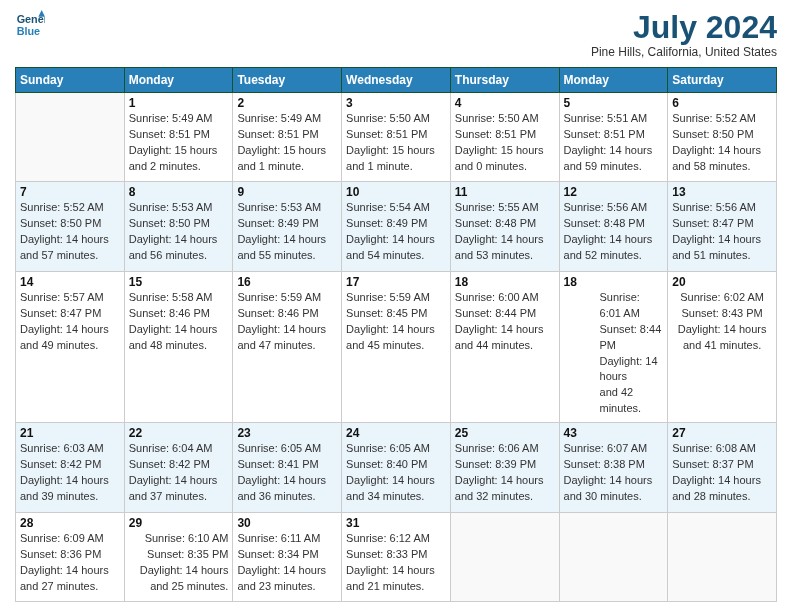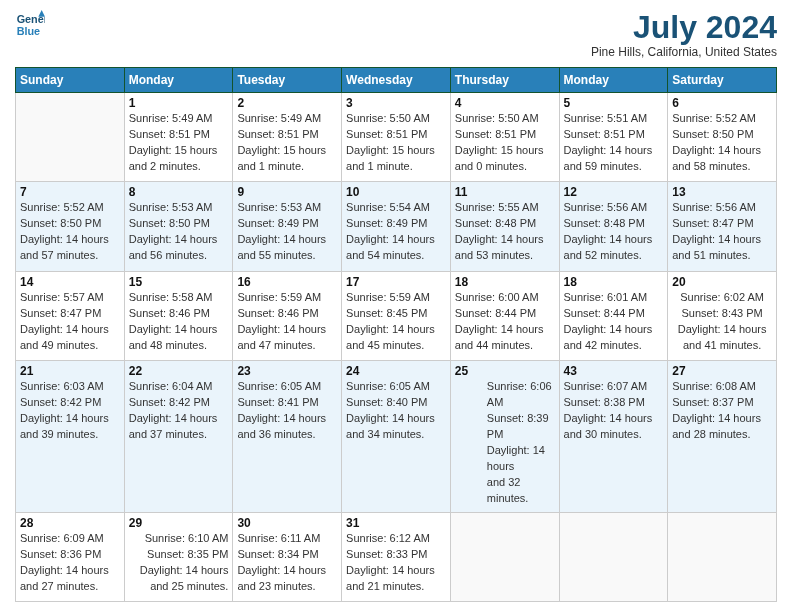--- a/index.html
+++ b/index.html
@@ -246,21 +246,21 @@
           </td>
           <td>
             <span class="day-num">18</span>
             <div class="day-info" style="white-space: pre-line;">Sunrise: 6:00 AM
 Sunset: 8:44 PM
 Daylight: 14 hours
 and 44 minutes.</div>
           </td>
           <td>
             <span class="day-num">18</span>
-            <div class="day-info" style="white-space: pre-line;">Sunrise: 6:01 AM
+            <div class="day-info" style="white-space: pre-line; margin-left: 36px;">Sunrise: 6:01 AM
 Sunset: 8:44 PM
 Daylight: 14 hours
 and 42 minutes.</div>
           </td>
           <td>
             <span class="day-num">20</span>
             <div class="day-info" style="white-space: pre-line; text-align: center;">Sunrise: 6:02 AM
 Sunset: 8:43 PM
 Daylight: 14 hours
 and 41 minutes.</div>
@@ -290,21 +290,21 @@
           </td>
           <td>
             <span class="day-num">24</span>
             <div class="day-info" style="white-space: pre-line;">Sunrise: 6:05 AM
 Sunset: 8:40 PM
 Daylight: 14 hours
 and 34 minutes.</div>
           </td>
           <td>
             <span class="day-num">25</span>
-            <div class="day-info" style="white-space: pre-line; margin-left: 32px;">Sunrise: 6:06 AM
+            <div class="day-info" style="white-space: pre-line;">Sunrise: 6:06 AM
 Sunset: 8:39 PM
 Daylight: 14 hours
 and 32 minutes.</div>
           </td>
           <td>
             <span class="day-num">43</span>
             <div class="day-info" style="white-space: pre-line;">Sunrise: 6:07 AM
 Sunset: 8:38 PM
 Daylight: 14 hours
 and 30 minutes.</div>

